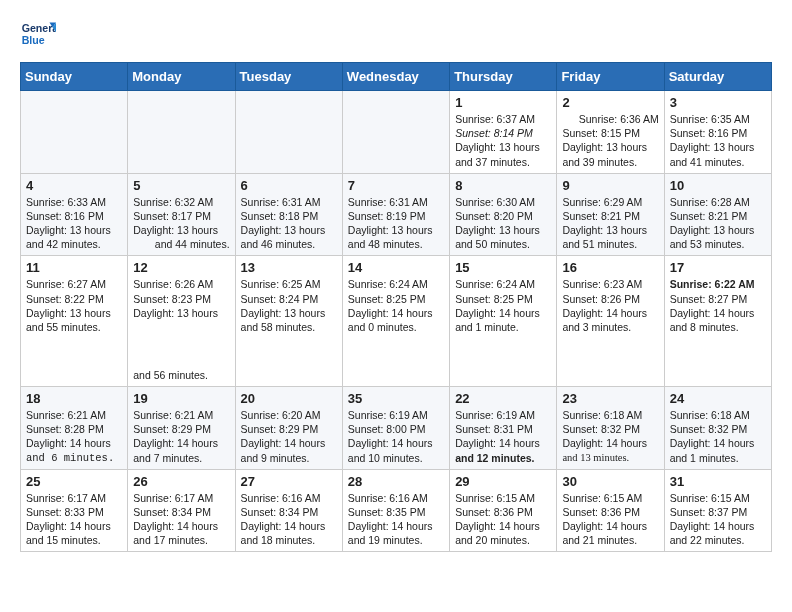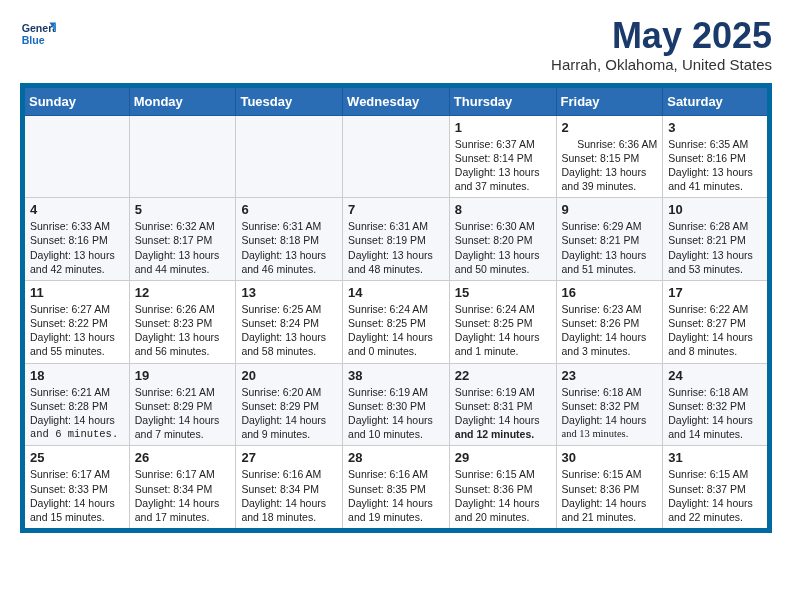--- a/index.html
+++ b/index.html
@@ -37,21 +37,21 @@
       color: #1a3a6b;
       line-height: 1.1;
     }
     .location {
       font-size: 15px;
       color: #333;
     }
     .calendar {
       width: 100%;
       border-collapse: collapse;
-      border: 5px solid #0369a1;
+      border: 1px solid #0369a1;
       padding-left: 40px;
     }
     .calendar th {
       background-color: #2a6db5;
       color: #fff;
       font-size: 13px;
       font-weight: bold;
       padding: 6px 4px;
       text-align: left;
       border: 1px solid #1a5a9a;
@@ -91,24 +91,20 @@
 <div class="page">
   <div class="header">
     <div class="logo">
       <svg class="logo-icon" viewBox="0 0 44 44" xmlns="http://www.w3.org/2000/svg">
         <text x="2" y="20" font-size="13" font-weight="bold" fill="#1a3a6b" font-family="Arial">General</text>
         <text x="2" y="34" font-size="13" font-weight="bold" fill="#1a6bbf" font-family="Arial">Blue</text>
         <polygon points="36,8 44,8 40,14" fill="#1a6bbf"></polygon>
         <polygon points="40,14 44,8 44,20" fill="#2a8ad4"></polygon>
       </svg>
     </div>
-    <div class="title-block">
-      <div class="month-title">May 2025</div>
-      <div class="location">Harrah, Oklahoma, United States</div>
-    </div>
   </div>
 
   <table class="calendar">
     <thead>
       <tr>
       <th>Sunday</th>
           <th>Monday</th>
           <th>Tuesday</th>
           <th>Wednesday</th>
           <th>Thursday</th>
@@ -118,21 +114,21 @@
     </thead>
     <tbody id="calendar-body">
     <tr class="row-odd">
           <td class="empty-cell"></td>
           <td class="empty-cell"></td>
           <td class="empty-cell"></td>
           <td class="empty-cell"></td>
           <td>
             <span class="day-num">1</span>
             <div style="line-height: 1.35;">Sunrise: 6:37 AM</div>
-            <div style="line-height: 1.35;">Sunset: 8:14 PM</div>
+            <div style="line-height: 1.35; font-style: italic;">Sunset: 8:14 PM</div>
             <div style="line-height: 1.35;">Daylight: 13 hours</div>
             <div style="line-height: 1.35;">and 37 minutes.</div>
           </td>
           <td>
             <span class="day-num">2</span>
             <div style="line-height: 1.35; text-align: right;">Sunrise: 6:36 AM</div>
             <div style="line-height: 1.35;">Sunset: 8:15 PM</div>
             <div style="line-height: 1.35;">Daylight: 13 hours</div>
             <div style="line-height: 1.35;">and 39 minutes.</div>
           </td>
@@ -150,21 +146,21 @@
             <div style="line-height: 1.35;">Sunrise: 6:33 AM</div>
             <div style="line-height: 1.35;">Sunset: 8:16 PM</div>
             <div style="line-height: 1.35;">Daylight: 13 hours</div>
             <div style="line-height: 1.35;">and 42 minutes.</div>
           </td>
           <td>
             <span class="day-num">5</span>
             <div style="line-height: 1.35;">Sunrise: 6:32 AM</div>
             <div style="line-height: 1.35;">Sunset: 8:17 PM</div>
             <div style="line-height: 1.35;">Daylight: 13 hours</div>
-            <div style="line-height: 1.35;">and 44 minutes.</div>
+            <div style="line-height: 1.35; text-align: right;">and 44 minutes.</div>
           </td>
           <td>
             <span class="day-num">6</span>
             <div style="line-height: 1.35;">Sunrise: 6:31 AM</div>
             <div style="line-height: 1.35;">Sunset: 8:18 PM</div>
             <div style="line-height: 1.35;">Daylight: 13 hours</div>
             <div style="line-height: 1.35;">and 46 minutes.</div>
           </td>
           <td>
             <span class="day-num">7</span>
@@ -201,21 +197,21 @@
             <div style="line-height: 1.35;">Sunrise: 6:27 AM</div>
             <div style="line-height: 1.35;">Sunset: 8:22 PM</div>
             <div style="line-height: 1.35;">Daylight: 13 hours</div>
             <div style="line-height: 1.35;">and 55 minutes.</div>
           </td>
           <td>
             <span class="day-num">12</span>
             <div style="line-height: 1.35;">Sunrise: 6:26 AM</div>
             <div style="line-height: 1.35;">Sunset: 8:23 PM</div>
             <div style="line-height: 1.35;">Daylight: 13 hours</div>
-            <div style="line-height: 1.35;">and 56 minutes.</div>
+            <div style="line-height: 1.35; margin-top: 48px;">and 56 minutes.</div>
           </td>
           <td>
             <span class="day-num">13</span>
             <div style="line-height: 1.35;">Sunrise: 6:25 AM</div>
             <div style="line-height: 1.35;">Sunset: 8:24 PM</div>
             <div style="line-height: 1.35;">Daylight: 13 hours</div>
             <div style="line-height: 1.35;">and 58 minutes.</div>
           </td>
           <td>
             <span class="day-num">14</span>
@@ -233,21 +229,21 @@
           </td>
           <td>
             <span class="day-num">16</span>
             <div style="line-height: 1.35;">Sunrise: 6:23 AM</div>
             <div style="line-height: 1.35;">Sunset: 8:26 PM</div>
             <div style="line-height: 1.35;">Daylight: 14 hours</div>
             <div style="line-height: 1.35;">and 3 minutes.</div>
           </td>
           <td>
             <span class="day-num">17</span>
-            <div style="line-height: 1.35;">Sunrise: 6:22 AM</div>
+            <div style="line-height: 1.35; font-weight: bold;">Sunrise: 6:22 AM</div>
             <div style="line-height: 1.35;">Sunset: 8:27 PM</div>
             <div style="line-height: 1.35;">Daylight: 14 hours</div>
             <div style="line-height: 1.35;">and 8 minutes.</div>
           </td>
         </tr>
         <tr class="row-even">
           <td>
             <span class="day-num">18</span>
             <div style="line-height: 1.35;">Sunrise: 6:21 AM</div>
             <div style="line-height: 1.35;">Sunset: 8:28 PM</div>
@@ -262,23 +258,23 @@
             <div style="line-height: 1.35;">and 7 minutes.</div>
           </td>
           <td>
             <span class="day-num">20</span>
             <div style="line-height: 1.35;">Sunrise: 6:20 AM</div>
             <div style="line-height: 1.35;">Sunset: 8:29 PM</div>
             <div style="line-height: 1.35;">Daylight: 14 hours</div>
             <div style="line-height: 1.35;">and 9 minutes.</div>
           </td>
           <td>
-            <span class="day-num">38</span>
+            <span class="day-num">35</span>
             <div style="line-height: 1.35;">Sunrise: 6:19 AM</div>
-            <div style="line-height: 1.35;">Sunset: 8:30 PM</div>
+            <div style="line-height: 1.35;">Sunset: 8:00 PM</div>
             <div style="line-height: 1.35;">Daylight: 14 hours</div>
             <div style="line-height: 1.35;">and 10 minutes.</div>
           </td>
           <td>
             <span class="day-num">22</span>
             <div style="line-height: 1.35;">Sunrise: 6:19 AM</div>
             <div style="line-height: 1.35;">Sunset: 8:31 PM</div>
             <div style="line-height: 1.35;">Daylight: 14 hours</div>
             <div style="line-height: 1.35; font-weight: bold;">and 12 minutes.</div>
           </td>
@@ -287,21 +283,21 @@
             <div style="line-height: 1.35;">Sunrise: 6:18 AM</div>
             <div style="line-height: 1.35;">Sunset: 8:32 PM</div>
             <div style="line-height: 1.35;">Daylight: 14 hours</div>
             <div style="line-height: 1.35; font-family: Liberation Serif, serif;">and 13 minutes.</div>
           </td>
           <td>
             <span class="day-num">24</span>
             <div style="line-height: 1.35;">Sunrise: 6:18 AM</div>
             <div style="line-height: 1.35;">Sunset: 8:32 PM</div>
             <div style="line-height: 1.35;">Daylight: 14 hours</div>
-            <div style="line-height: 1.35;">and 14 minutes.</div>
+            <div style="line-height: 1.35;">and 1 minutes.</div>
           </td>
         </tr>
         <tr class="row-odd">
           <td>
             <span class="day-num">25</span>
             <div style="line-height: 1.35;">Sunrise: 6:17 AM</div>
             <div style="line-height: 1.35;">Sunset: 8:33 PM</div>
             <div style="line-height: 1.35;">Daylight: 14 hours</div>
             <div style="line-height: 1.35;">and 15 minutes.</div>
           </td>

